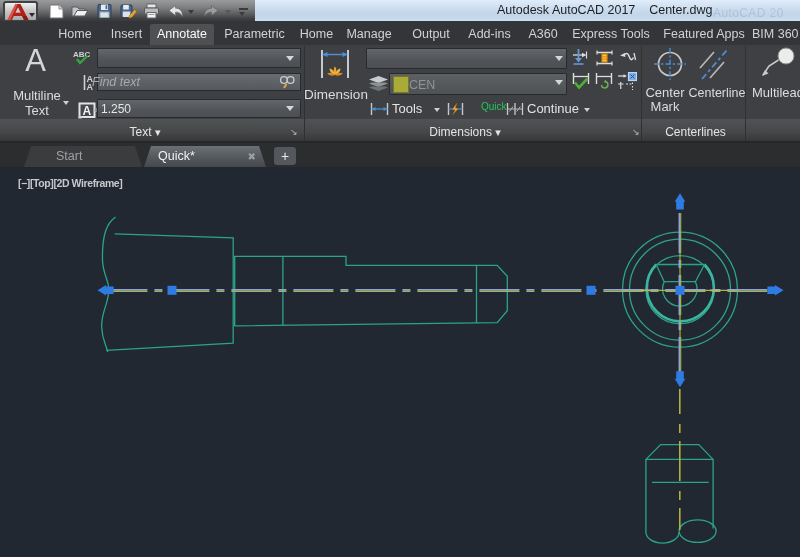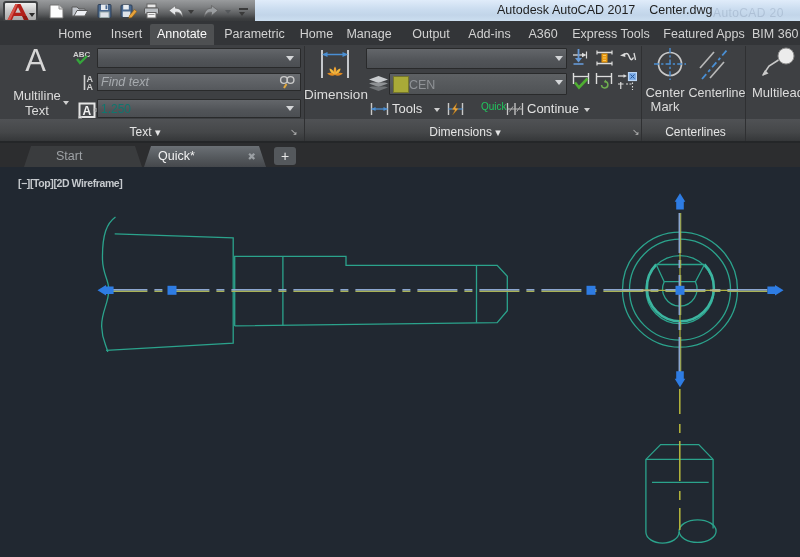--- a/index.html
+++ b/index.html
@@ -149,28 +149,28 @@
   <svg class="abs" style="left:77.5px;top:102px" width="20" height="17" viewBox="0 0 20 17">
     <rect x="1.5" y="1.5" width="15" height="13.5" fill="#46484b" stroke="#e4e4e4" stroke-width="2"></rect>
     <text x="4.5" y="13" font-size="12" font-weight="bold" fill="#f0f0f0" font-family="Liberation Sans">A</text>
     <circle cx="17.5" cy="8" r="1.6" fill="none" stroke="#b9b9b9" stroke-width="0.8"></circle>
     <circle cx="2" cy="15.5" r="1.6" fill="none" stroke="#b9b9b9" stroke-width="0.8"></circle>
   </svg>
 
   <div class="abs combo" style="left:97px;top:48px;width:204px;height:20px"></div>
   <div class="abs cArr" style="left:286px;top:56px"></div>
   <div class="abs" style="left:97px;top:72.5px;width:204px;height:18.5px;background:linear-gradient(#686b6f,#55585c);border:1px solid #292a2b;box-sizing:border-box"></div>
-  <div class="abs" style="left:101px;top:75px;font-size:12.5px;font-style:italic;color:#a6aaae">Find text</div>
+  <div class="abs" style="left:92px;top:75px;font-size:12.5px;font-style:italic;color:#a6aaae">Find text</div>
   <svg class="abs" style="left:279px;top:74px" width="17" height="15" viewBox="0 0 17 15">
     <circle cx="5" cy="6" r="3.4" fill="none" stroke="#c9c9c9" stroke-width="1.4"></circle>
     <circle cx="11.5" cy="6" r="3.4" fill="none" stroke="#c9c9c9" stroke-width="1.4"></circle>
     <path d="M7.5 10 L5 14" stroke="#e0a73c" stroke-width="2"></path>
   </svg>
   <div class="abs combo" style="left:97px;top:99px;width:204px;height:19px"></div>
-  <div class="abs" style="left:101px;top:102px;font-size:12px;color:#0f766e">1.250</div>
+  <div class="abs" style="left:101px;top:102px;font-size:12px;color:#e5e5e5">1.250</div>
   <div class="abs cArr" style="left:286px;top:106px"></div>
 
   <svg class="abs" style="left:316px;top:47px" width="38" height="34" viewBox="0 0 38 34">
     <path d="M6 3 V31 M32 3 V31" stroke="#c5c8cc" stroke-width="2"></path>
     <path d="M7.5 7.5 H30.5" stroke="#4a8fd4" stroke-width="1.5"></path>
     <path d="M6 7.5 l5.5 -2.6 v5.2 Z M32 7.5 l-5.5 -2.6 v5.2 Z" fill="#4a8fd4"></path>
     <g fill="#f0a433">
       <path transform="translate(19,28)" d="M0 0 C-1.8 -2.5,-1.8 -6.5,0 -8.5 C1.8 -6.5,1.8 -2.5,0 0 Z"></path>
       <path transform="translate(19,28) rotate(-40)" d="M0 0 C-1.8 -2.5,-1.8 -6.5,0 -8.5 C1.8 -6.5,1.8 -2.5,0 0 Z" fill="#f3b93e"></path>
       <path transform="translate(19,28) rotate(40)" d="M0 0 C-1.8 -2.5,-1.8 -6.5,0 -8.5 C1.8 -6.5,1.8 -2.5,0 0 Z" fill="#f3b93e"></path>

